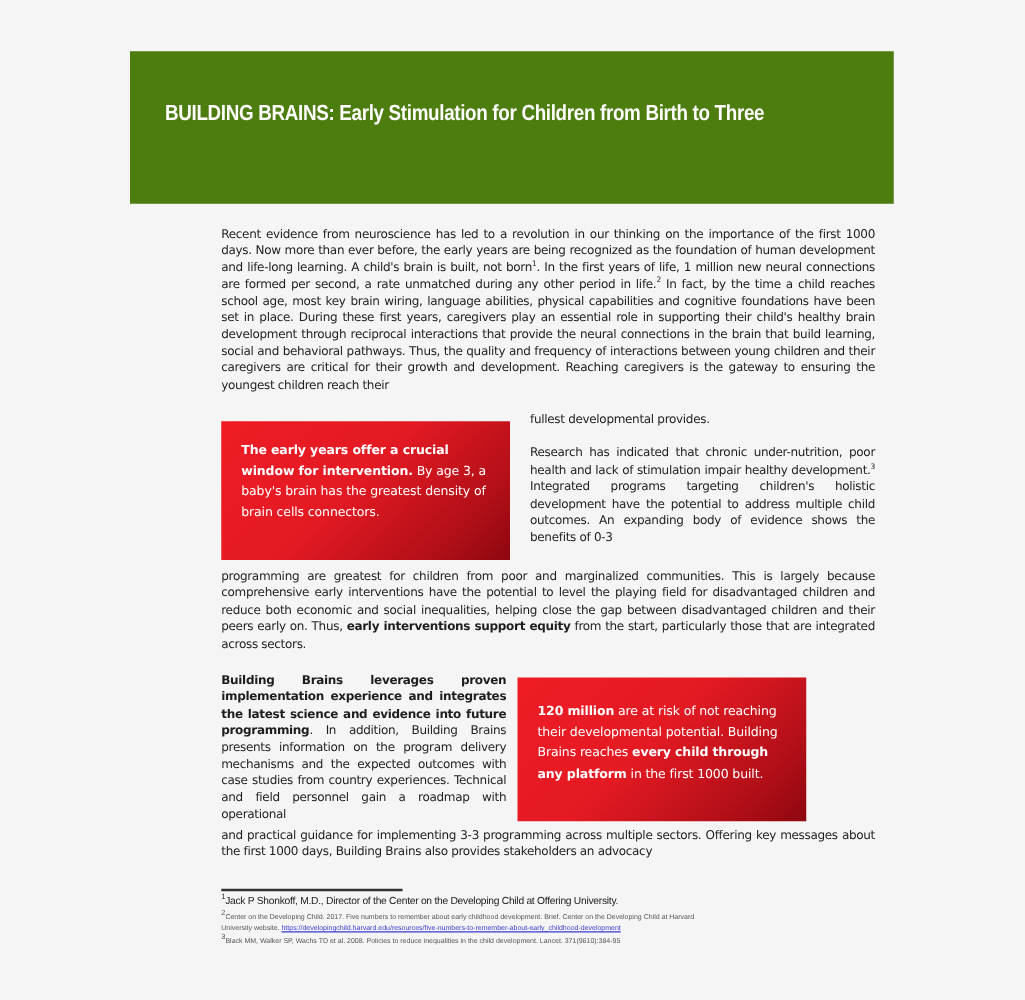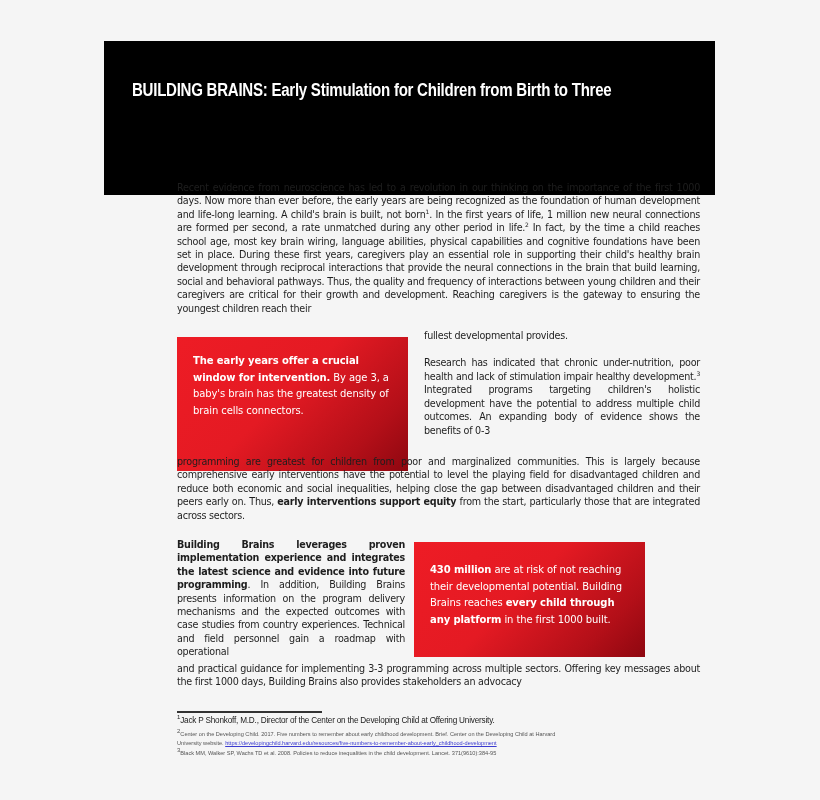--- a/index.html
+++ b/index.html
@@ -1,21 +1,21 @@
 <!DOCTYPE html>
 <html><head>
 <meta charset="utf-8">
 <style>
   html, body { margin:0; padding:0; }
   body {
     width:820px; height:800px; background:#f5f5f5; position:relative; overflow:hidden;
     font-family:"DejaVu Sans", sans-serif; color:#1a1a1a;
   }
   .banner {
-    position:absolute; left:104px; top:41px; width:611px; height:154px; background:#000000;
+    position:absolute; left:104px; top:41px; width:611px; height:122px; background:#4d7c0f;
   }
   .banner-title {
     position:absolute; left:28px; top:39px; font-family:"Liberation Sans", sans-serif;
     font-weight:bold; font-size:17.5px; color:#ffffff; letter-spacing:-0.3px;
     transform:scaleX(0.86); transform-origin:left center; white-space:nowrap;
   }
   .logo { position:absolute; left:430px; top:70px; display:flex; align-items:center; }
   .logo-mark { width:28px; height:30px; }
   .logo-text {
     font-family:"DejaVu Sans", sans-serif; font-weight:bold; color:#fff; font-size:14px;
@@ -47,31 +47,31 @@
 </head>
 <body>
 
 <div class="banner">
   <div class="banner-title">BUILDING BRAINS: Early Stimulation for Children from Birth to Three</div>
 </div>
 
 <div class="para" style="left:177px; top:181px; width:523px;"><span>Recent evidence from neuroscience has led to a revolution in our thinking on the importance of the first 1000 days. Now more than ever before, the early years are being recognized as the foundation of human development and life-long learning. A child's brain is built, not born</span><sup>1</sup><span>. In the first years of life, 1 million new neural connections are formed per second, a rate unmatched during any other period in life.</span><sup>2</sup><span> In fact, by the time a child reaches school age, most key brain wiring, language abilities, physical capabilities and cognitive foundations have been set in place. During these first years, caregivers play an essential role in supporting their child's healthy brain development through reciprocal interactions that provide the neural connections in the brain that build learning, social and behavioral pathways. Thus, the quality and frequency of interactions between young children and their caregivers are critical for their growth and development. Reaching caregivers is the gateway to ensuring the youngest children reach their</span></div>
 <div class="para" style="left:424px; top:329px; width:276px; text-align:left;">fullest developmental provides.</div>
 
-<div class="callout" style="left:177px; top:337px; width:231px; height:134px; padding:16px 10px 0 16px;">
+<div class="callout" style="left:177px; top:337px; width:231px; height:111px; padding:16px 10px 0 16px;">
   <div class="callout-text"><b>The early years offer a crucial window for intervention.</b><span> By age 3, a baby's brain has the greatest density of brain cells connectors.</span></div>
 </div>
 
 <div class="para" style="left:424px; top:356px; width:276px; line-height:13.6px;"><span>Research has indicated that chronic under-nutrition, poor health and lack of stimulation impair healthy development.</span><sup>3</sup><span> Integrated programs targeting children's holistic development have the potential to address multiple child outcomes. An expanding body of evidence shows the benefits of 0-3</span></div>
 <div class="para" style="left:177px; top:455px; width:523px;"><span>programming are greatest for children from poor and marginalized communities. This is largely because comprehensive early interventions have the potential to level the playing field for disadvantaged children and reduce both economic and social inequalities, helping close the gap between disadvantaged children and their peers early on. Thus, </span><b>early interventions support equity</b><span> from the start, particularly those that are integrated across sectors.</span></div>
 
 <div class="para" style="left:177px; top:538px; width:228px;"><b>Building Brains leverages proven implementation experience and integrates the latest science and evidence into future programming</b><span>. In addition, Building Brains presents information on the program delivery mechanisms and the expected outcomes with case studies from country experiences. Technical and field personnel gain a roadmap with operational</span></div>
 <div class="para" style="left:177px; top:662px; width:523px;">and practical guidance for implementing 3-3 programming across multiple sectors. Offering key messages about the first 1000 days, Building Brains also provides stakeholders an advocacy</div>
 
 <div class="callout" style="left:414px; top:542px; width:231px; height:115px; padding:20px 10px 0 16px;">
-  <div class="callout-text"><b>430 million</b><span> are at risk of not reaching their developmental potential. Building Brains reaches </span><b>every child through any platform</b><span> in the first 1000 built.</span></div>
+  <div class="callout-text"><b>120 million</b><span> are at risk of not reaching their developmental potential. Building Brains reaches </span><b>every child through any platform</b><span> in the first 1000 built.</span></div>
 </div>
 
 <div class="fn-rule"></div>
 <div class="fn fn1"><sup>1</sup><span>Jack P Shonkoff, M.D., Director of the Center on the Developing Child at Offering University.</span></div>
 <div class="fn fn2"><sup>2</sup><span>Center on the Developing Child. 2017. Five numbers to remember about early childhood development. Brief. Center on the Developing Child at Harvard</span></div>
 <div class="fn fn2b"><span>University website. </span><span class="fn-link">https://developingchild.harvard.edu/resources/five-numbers-to-remember-about-early_childhood-development</span></div>
 <div class="fn fn3"><sup>3</sup><span>Black MM, Walker SP, Wachs TD et al. 2008. Policies to reduce inequalities in the child development. Lancet. 371(9610):384-95</span></div>
 
 </body></html>

